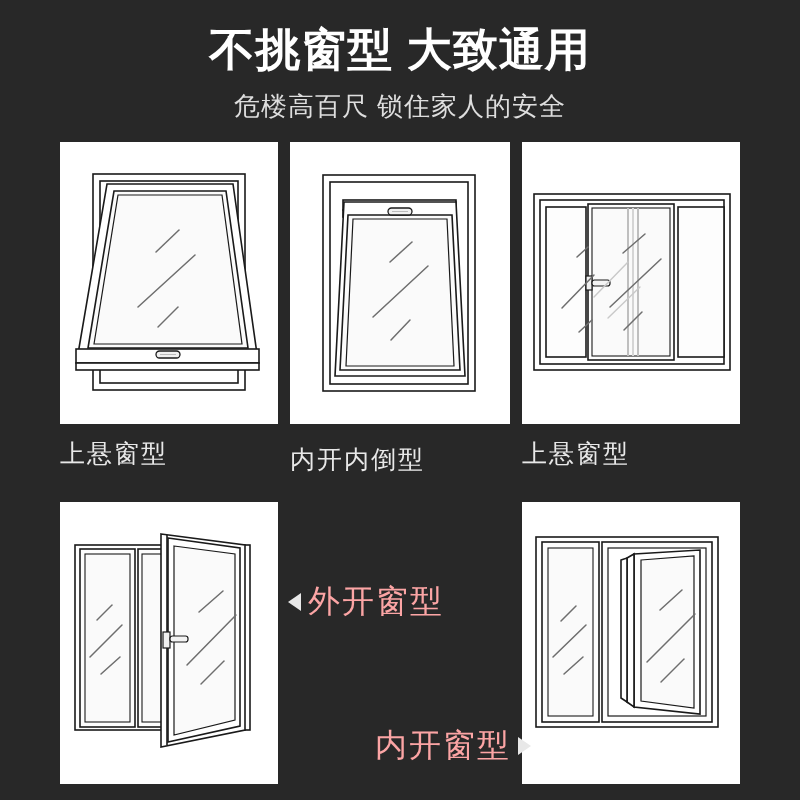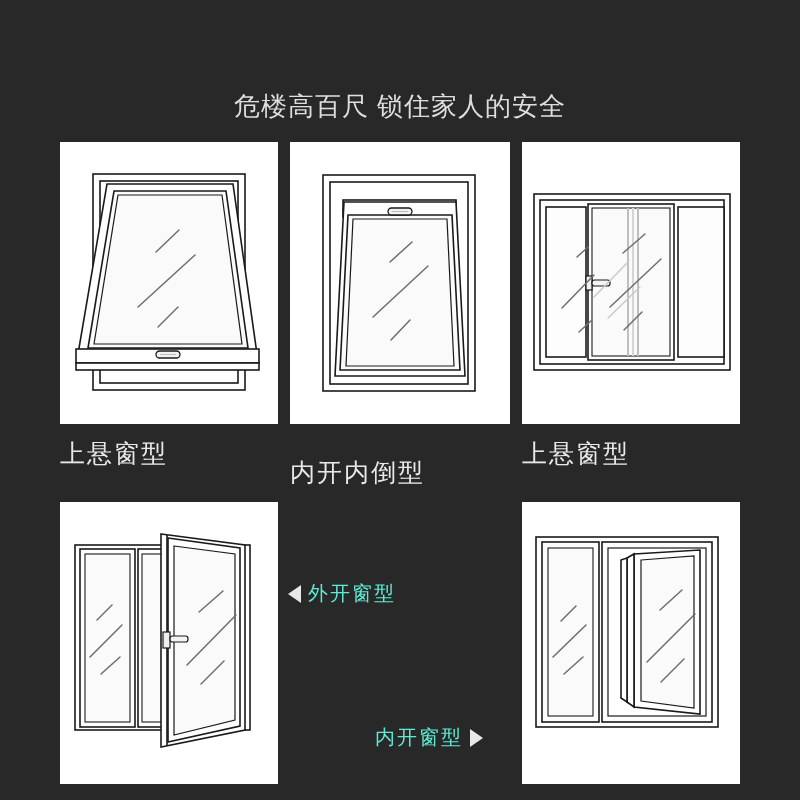--- a/index.html
+++ b/index.html
@@ -65,27 +65,27 @@
   
   .caption {
     position: absolute;
     color: #e8e8e8;
     font-size: 25px;
     letter-spacing: 2px;
     white-space: pre;
     text-align: left;
   }
   #caption-1 { left: 60px;  top: 437px; width: 218px; }
-  #caption-2 { left: 290px; top: 456px; width: 220px; }
+  #caption-2 { left: 290px; top: 443px; width: 220px; }
   #caption-3 { left: 522px; top: 437px; width: 218px; }
 
   .side-caption {
     position: absolute;
-    color: #5eead4;
-    font-size: 20px;
+    color: #fca5a5;
+    font-size: 32px;
     letter-spacing: 2px;
     white-space: pre;
     display: flex;
     align-items: center;
     gap: 7px;
   }
   #caption-4 { left: 288px; top: 580px; }
   #caption-5 { left: 375px; top: 676px; margin-top: 48px; }
 
   .tri {
@@ -94,20 +94,21 @@
     border-top: 9px solid transparent;
     border-bottom: 9px solid transparent;
   }
   .tri-left  { border-right: 13px solid #e8e8e8; }
   .tri-right { border-left: 13px solid #e8e8e8; }
 </style>
 </head>
 <body>
 
 <div id="header">
+  <div id="main-title">不挑窗型 大致通用</div>
   <div id="sub-title">危楼高百尺 锁住家人的安全</div>
 </div>
 
 <div class="card" id="card-1">
   <svg viewBox="0 0 218 282" width="218" height="282">
     <g fill="none" stroke="#1a1a1a" stroke-width="1.6">
 
       <rect x="33" y="32" width="152" height="216"></rect>
       <rect x="40" y="39" width="138" height="202"></rect>
 

